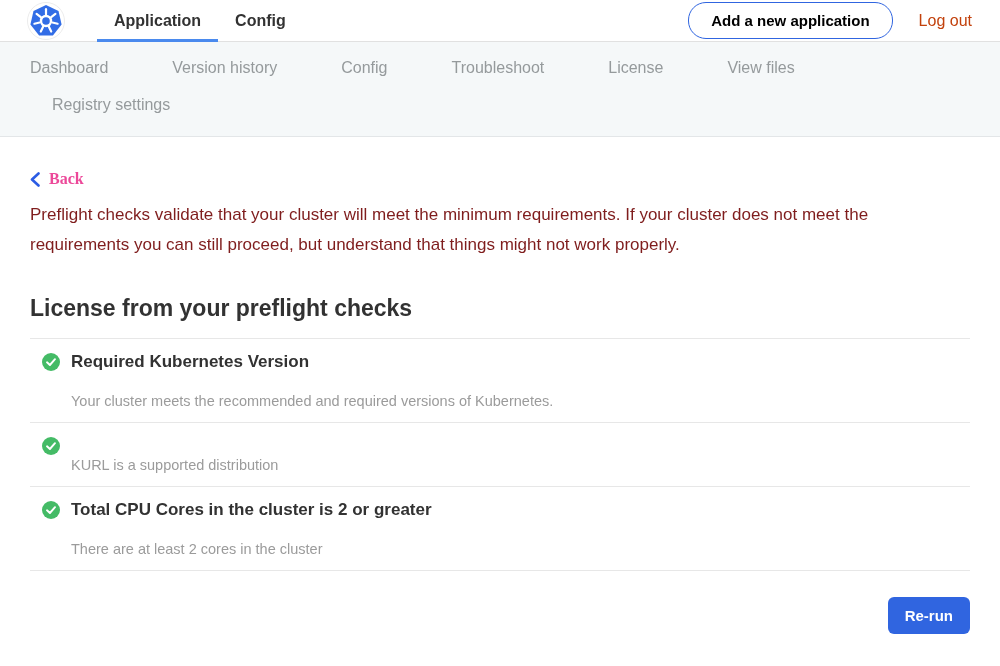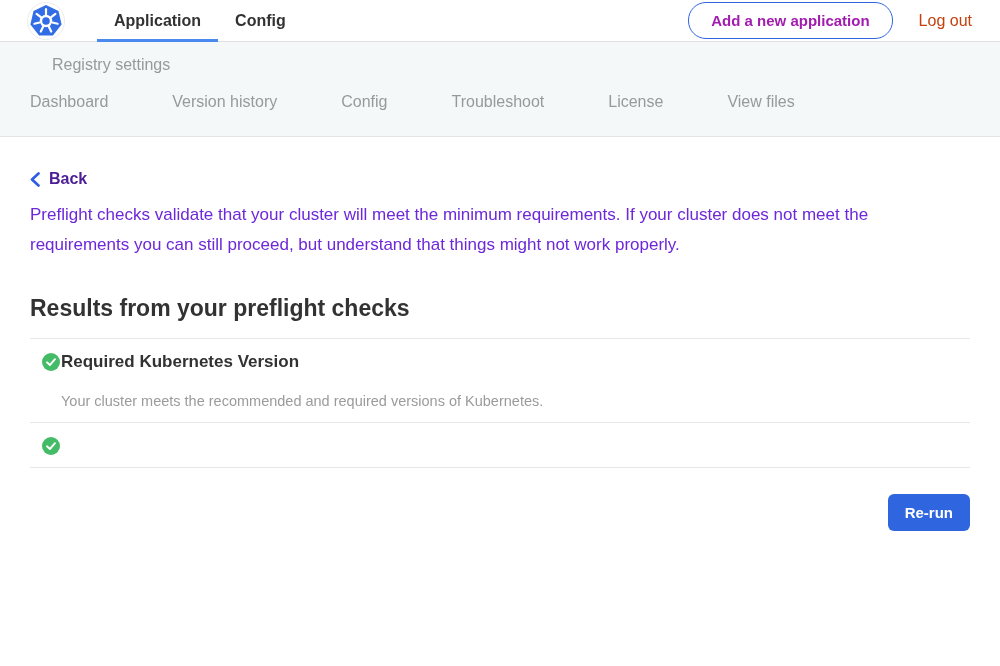--- a/index.html
+++ b/index.html
@@ -45,21 +45,21 @@
     background: #4a8aee;
   }
   .header-right {
     margin-left: auto;
     display: flex;
     align-items: center;
     gap: 26px;
   }
   .btn-outline {
     border: 1px solid #3065e0;
-    color: #a21caf;
+    color: #000000;
     background: #fff;
     font-family: inherit;
     font-size: 15px;
     font-weight: 700;
     border-radius: 18px;
     padding: 9px 22px;
     cursor: pointer;
   }
   .logout {
     font-size: 16px;
@@ -85,58 +85,59 @@
   }
 
   
   .main { padding: 0 30px; }
 
   .back-link {
     margin-top: 33px;
     display: inline-flex;
     align-items: center;
     gap: 9px;
-    color: #4c1d95;
+    color: #ec4899;
     font-size: 16px;
     font-weight: 700;
     cursor: pointer;
     text-decoration: none;
+    font-family: Liberation Serif, serif;
   }
   .back-link svg { display: block; }
 
   h1.page-title {
     margin-top: 15px;
     font-size: 34px;
     font-weight: 700;
     letter-spacing: -0.3px;
     color: #323232;
   }
   p.page-desc {
     margin-top: 9px;
     max-width: 925px;
     font-size: 17px;
     line-height: 30px;
-    color: #6d28d9;
+    color: #7f1d1d;
   }
 
   h2.results-heading {
     margin-top: 35px;
     font-size: 23px;
     font-weight: 700;
     color: #323232;
   }
 
   .checks-list {
     margin-top: 16px;
     border-top: 1px solid #e7e7e7;
   }
   .check-item {
     display: flex;
     align-items: flex-start;
-    gap: 1px;
+    gap: 11px;
     padding: 13px 0 12px 12px;
     border-bottom: 1px solid #e7e7e7;
   }
   .check-icon { flex: 0 0 auto; margin-top: 1px; }
   .check-title {
     font-size: 17px;
     font-weight: 700;
     color: #323232;
     line-height: 20px;
   }
@@ -192,69 +193,80 @@
       <span>Config</span>
     </div>
   </div>
   <div class="header-right">
     <button class="btn-outline">Add a new application</button>
     <span class="logout">Log out</span>
   </div>
 </div>
 
 <div class="subnav">
-  <div class="subnav-row row2">
-    <span class="subnav-item">Registry settings</span>
-  </div>
   <div class="subnav-row row1">
     <span class="subnav-item">Dashboard</span>
     <span class="subnav-item">Version history</span>
     <span class="subnav-item">Config</span>
     <span class="subnav-item">Troubleshoot</span>
     <span class="subnav-item">License</span>
     <span class="subnav-item">View files</span>
   </div>
+  <div class="subnav-row row2">
+    <span class="subnav-item">Registry settings</span>
+  </div>
 </div>
 
 <div class="main">
 
   <a class="back-link">
     <svg width="10" height="15" viewBox="0 0 10 15">
       <polyline points="8.5,1.5 2,7.5 8.5,13.5" fill="none" stroke="#2b5ce4" stroke-width="2.6" stroke-linecap="round" stroke-linejoin="round"></polyline>
     </svg>
     <span>Back</span>
   </a>
 
 
   <p class="page-desc">Preflight checks validate that your cluster will meet the minimum requirements. If your cluster does not meet the requirements you can still proceed, but understand that things might not work properly.</p>
 
-  <h2 class="results-heading">Results from your preflight checks</h2>
+  <h2 class="results-heading">License from your preflight checks</h2>
 
   <div class="checks-list">
 
     <div class="check-item">
       <svg class="check-icon" width="18" height="18" viewBox="0 0 18 18">
         <circle cx="9" cy="9" r="9" fill="#44bb66"></circle>
         <polyline points="5,9.3 7.9,12 13,6.2" fill="none" stroke="#ffffff" stroke-width="1.9" stroke-linecap="round" stroke-linejoin="round"></polyline>
       </svg>
       <div>
         <div class="check-title">Required Kubernetes Version</div>
         <div class="check-detail">Your cluster meets the recommended and required versions of Kubernetes.</div>
       </div>
     </div>
 
     <div class="check-item">
       <svg class="check-icon" width="18" height="18" viewBox="0 0 18 18">
         <circle cx="9" cy="9" r="9" fill="#44bb66"></circle>
         <polyline points="5,9.3 7.9,12 13,6.2" fill="none" stroke="#ffffff" stroke-width="1.9" stroke-linecap="round" stroke-linejoin="round"></polyline>
       </svg>
       <div>
+        <div class="check-detail">KURL is a supported distribution</div>
       </div>
     </div>
 
+    <div class="check-item">
+      <svg class="check-icon" width="18" height="18" viewBox="0 0 18 18">
+        <circle cx="9" cy="9" r="9" fill="#44bb66"></circle>
+        <polyline points="5,9.3 7.9,12 13,6.2" fill="none" stroke="#ffffff" stroke-width="1.9" stroke-linecap="round" stroke-linejoin="round"></polyline>
+      </svg>
+      <div>
+        <div class="check-title">Total CPU Cores in the cluster is 2 or greater</div>
+        <div class="check-detail">There are at least 2 cores in the cluster</div>
+      </div>
+    </div>
 
   </div>
 
   <div class="footer-actions">
     <button class="btn-primary">Re-run</button>
   </div>
 
 </div>
 
 </body></html>

